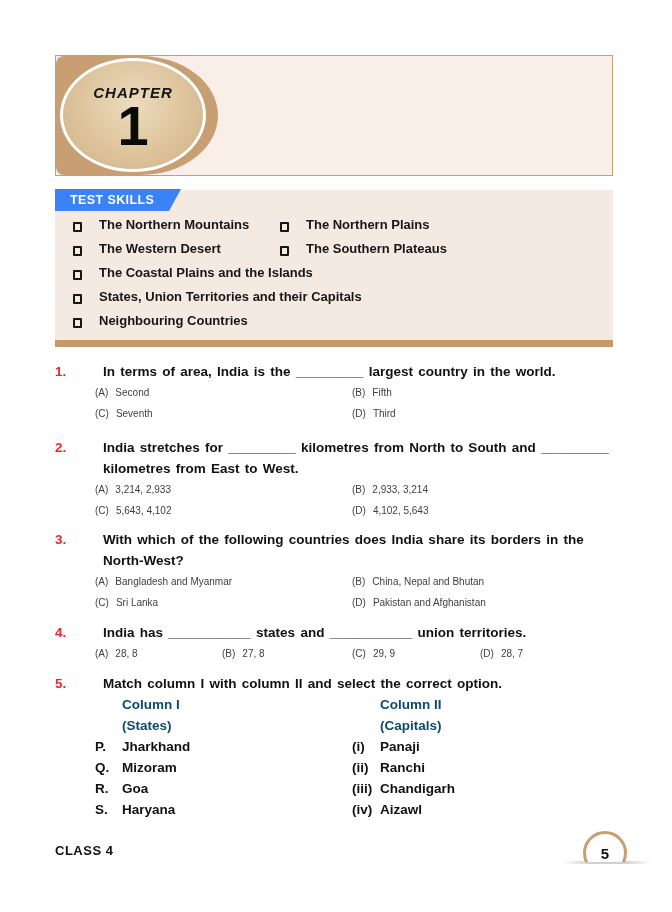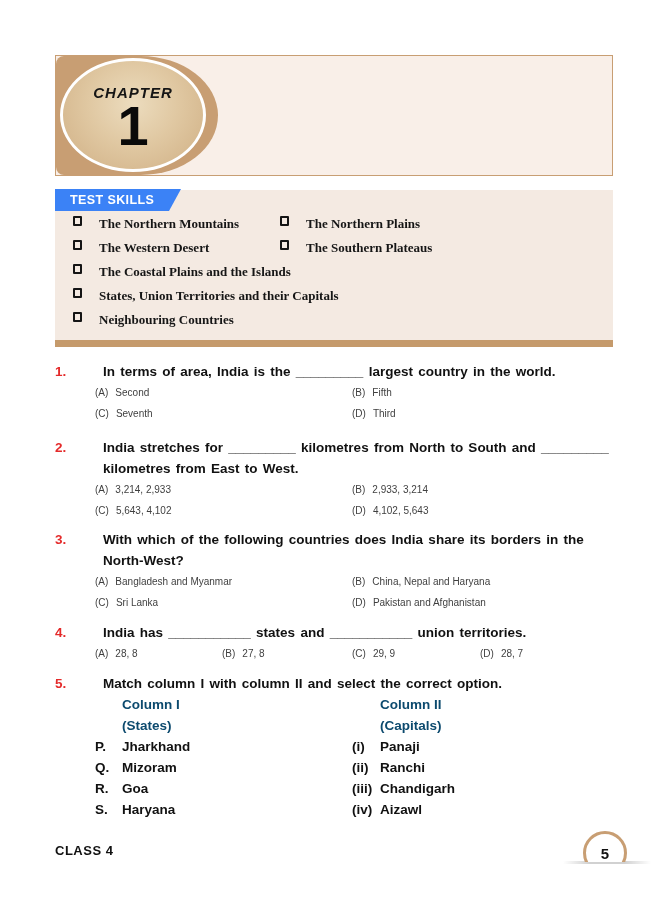--- a/index.html
+++ b/index.html
@@ -21,21 +21,21 @@
                    font-size:29px; font-weight:bold; color:#121212; line-height:55px; }
 
   
   .topics-box { position:absolute; left:55px; top:190px; width:558px; height:150px;
                 background:#f4eae2; padding-top:22px; }
   .skills-banner { position:absolute; left:55px; top:189px; width:126px; height:22px;
                    background:#3b82f6; clip-path:polygon(0 0, 100% 0, calc(100% - 12px) 100%, 0 100%);
                    color:#ffffff; font-size:12.5px; font-weight:bold; letter-spacing:0.4px;
                    line-height:22px; padding-left:15px; z-index:2; }
   .topic-row { display:flex; align-items:center; height:24px; padding-left:18px; }
-  .topic-cell { display:flex; align-items:flex-start; width:207px;font-family:Liberation Serif, serif; }
+  .topic-cell { display:flex; align-items:flex-end; width:207px; }
   .topic-cell.wide { width:auto; }
   .cb { display:inline-block; width:9px; height:10px; border:2px solid #151515; border-radius:1px;
         margin-right:17px; flex:none; background:transparent; }
   .topic-text { font-size:13px; font-weight:bold; color:#161616; white-space:nowrap; }
   .bottom-bar { position:absolute; left:55px; top:340px; width:558px; height:7px; background:#c59a6b; }
 
   
   .questions { position:absolute; left:55px; top:361px; width:558px; }
   .question { display:flex; }
   .q1 { margin-bottom:13px; } .q2 { margin-bottom:8px; } .q3 { margin-bottom:9px; } .q4 { margin-bottom:9px; }
@@ -153,21 +153,21 @@
       </div>
     </div>
 
     <div class="question q3">
       <div class="qnum">3.</div>
       <div class="qbody">
         <div class="qtext">With which of the following countries does India share its borders in the</div>
         <div class="qtext">North-West?</div>
         <div class="opts2">
           <div class="opt"><span class="lbl">(A)</span><span>Bangladesh and Myanmar</span></div>
-          <div class="opt"><span class="lbl">(B)</span><span>China, Nepal and Haryana</span></div>
+          <div class="opt"><span class="lbl">(B)</span><span>China, Nepal and Bhutan</span></div>
           <div class="opt"><span class="lbl">(C)</span><span>Sri Lanka</span></div>
           <div class="opt"><span class="lbl">(D)</span><span>Pakistan and Afghanistan</span></div>
         </div>
       </div>
     </div>
 
     <div class="question q4">
       <div class="qnum">4.</div>
       <div class="qbody">
         <div class="qtext">India has ___________ states and ___________ union territories.</div>

